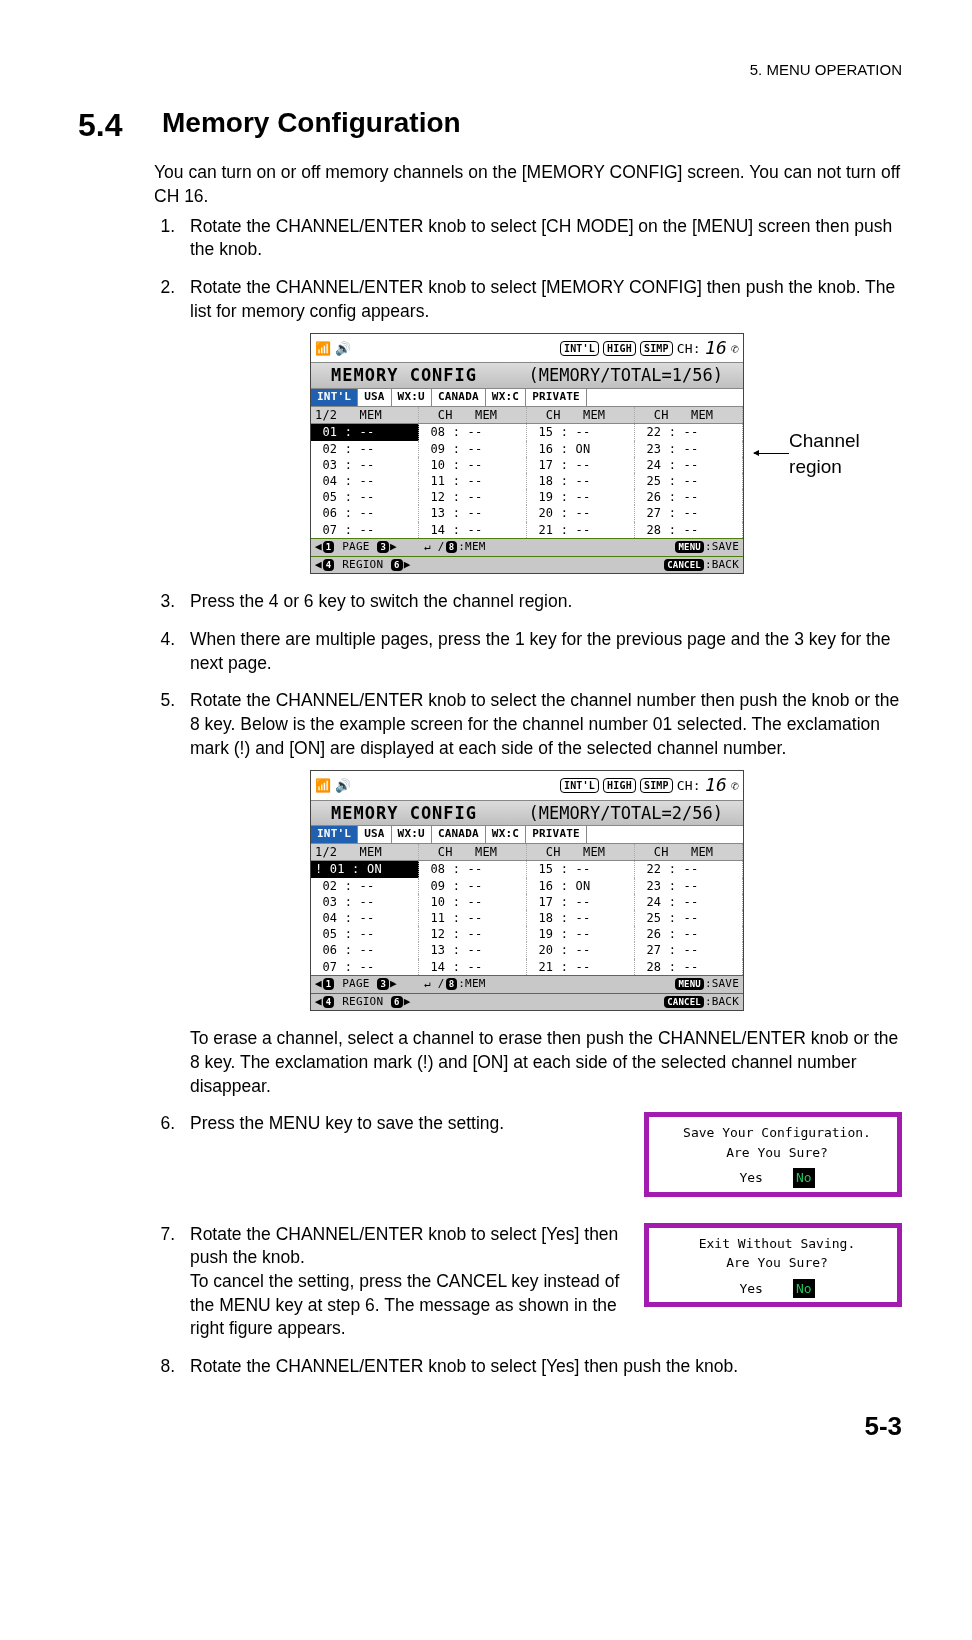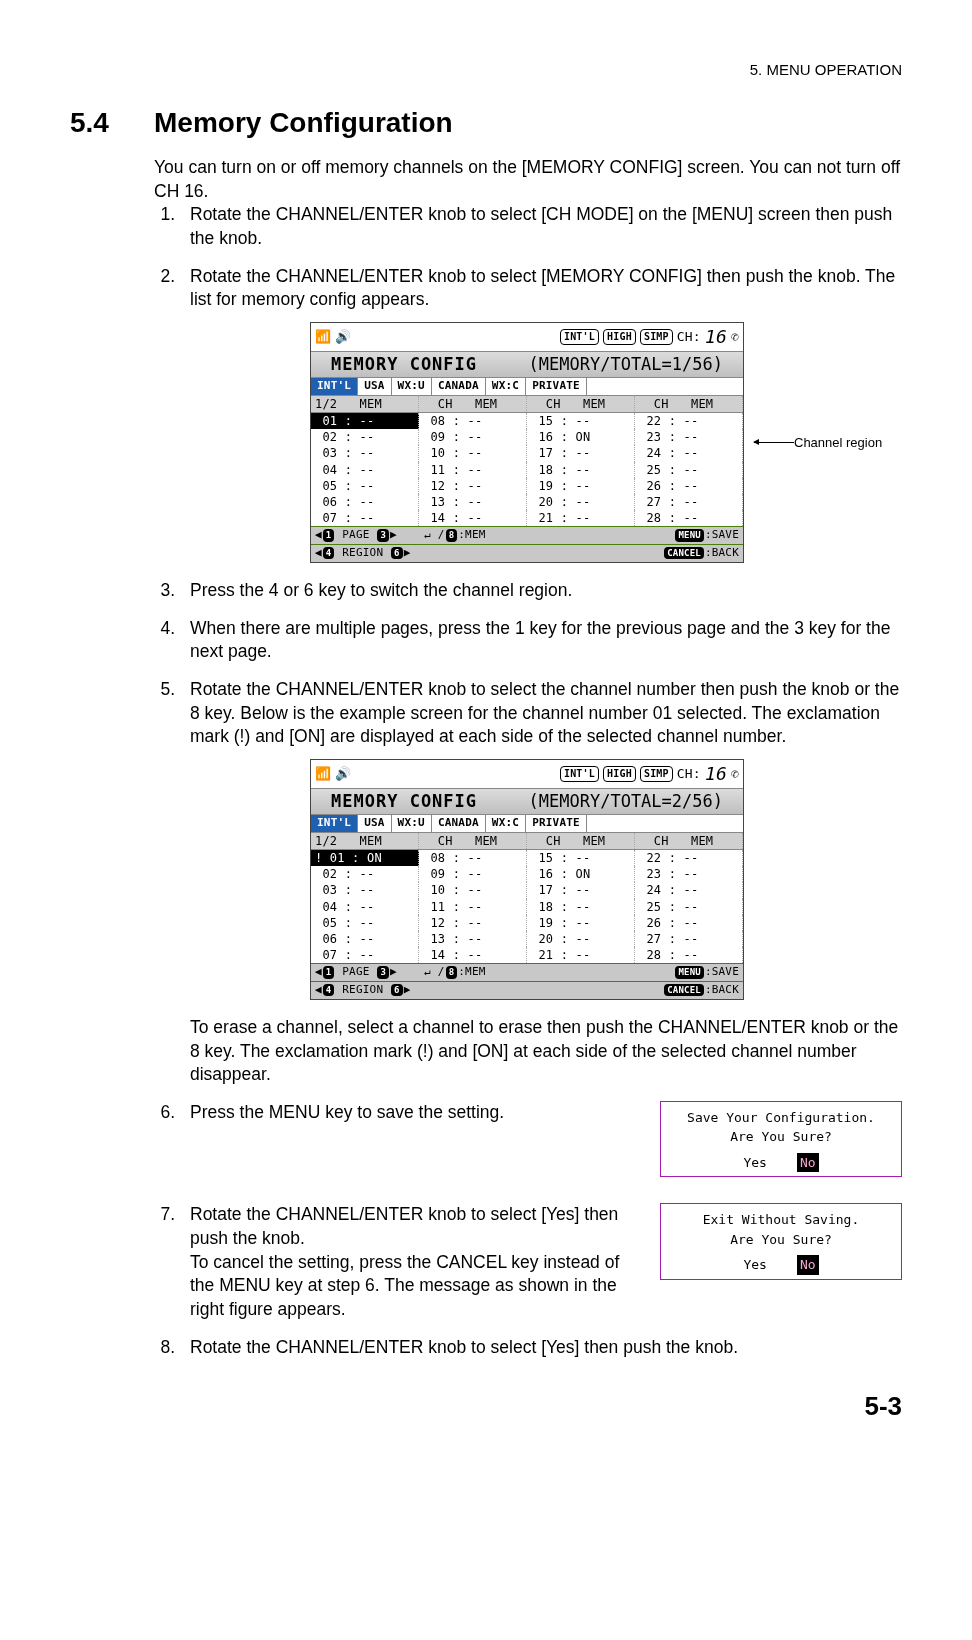--- a/index.html
+++ b/index.html
@@ -17,31 +17,32 @@
     text-align: right;
     font-size: 15px;
     margin-bottom: 24px;
   }
   .section-row {
     display: flex;
     gap: 24px;
     margin-bottom: 14px;
   }
   .section-num {
-    font-size: 28px;
+    font-size: 32px;
     font-weight: bold;
     min-width: 60px;
+    margin-left: 8px;
   }
   .section-title {
     font-size: 28px;
     font-weight: bold;
   }
   .intro {
     margin-left: 84px;
-    margin-bottom: 0;
+    margin-bottom: 6px;
   }
   ol.steps {
     margin: 0 0 0 84px;
     padding-left: 26px;
   }
   ol.steps > li {
     margin-bottom: 14px;
     padding-left: 10px;
   }
   .b { font-weight: normal; }
@@ -131,50 +132,50 @@
     border-radius:4px;
     padding:0 3px;
     font-size:9px;
     font-weight:bold;
     margin:0 1px;
   }
   .annot-line {
     display:flex;
     align-items:center;
     gap:0;
-    font-size:13px;
+    font-size:19px;
   }
   .annot-line .arrow {
     width:40px;
     height:1px;
     background:#000;
     position:relative;
   }
   .annot-line .arrow::before{
     content:"";
     position:absolute;
     left:-1px;
     top:-3px;
     border-right:6px solid #000;
     border-top:3px solid transparent;
     border-bottom:3px solid transparent;
   }
   .dialog {
-    border:1px solid #a21caf;
+    border:5px solid #a21caf;
     font-family:"Lucida Console", Consolas, monospace;
     font-size:13px;
     text-align:center;
-    padding:6px 10px 4px 10px;
+    padding:6px 10px 4px 18px;
     width:220px;
     float:right;
     margin: 0 0 12px 16px;
     line-height:1.5;
   }
   .dialog .opts{ display:flex; justify-content:center; gap:30px; margin-top:6px;}
-  .dialog .opts .sel{ background:#000; color:#f9a8d4; padding:0 3px;}
+  .dialog .opts .sel{ background:#000; color:#22c55e; padding:0 3px;}
   .footer-page{
     text-align:right;
     font-size:26px;
     font-weight:bold;
     margin-top:30px;
     clear:both;
   }
   .clear{clear:both;}
 </style>
 </head>

